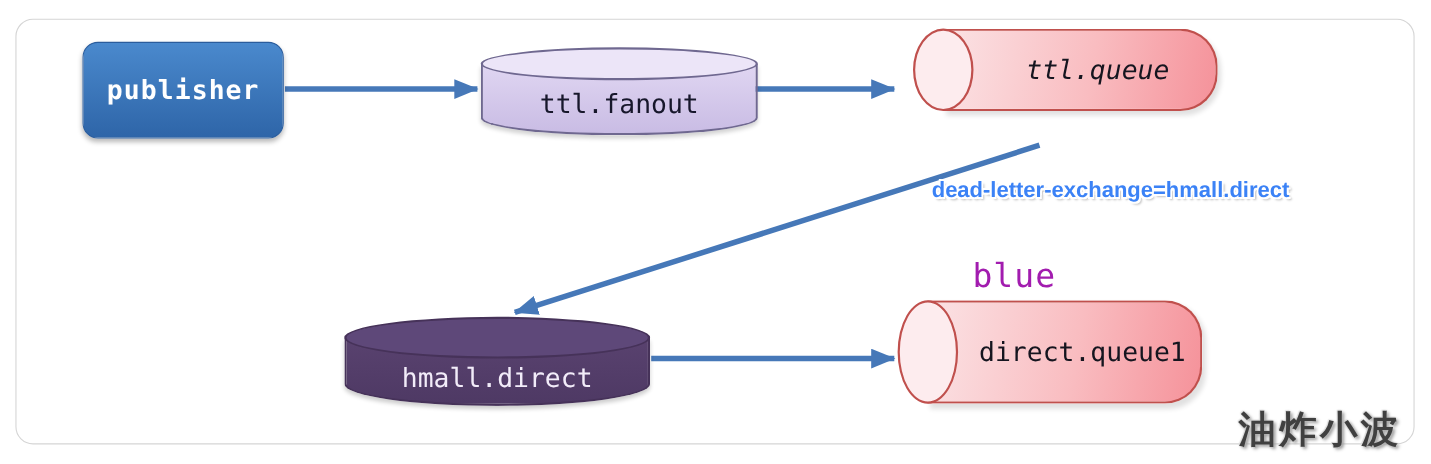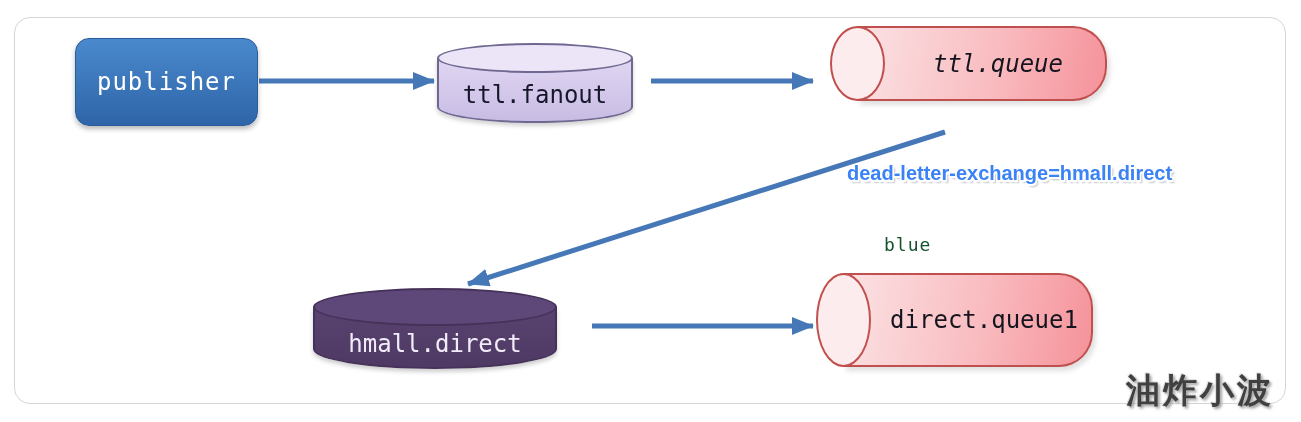--- a/index.html
+++ b/index.html
@@ -12,35 +12,35 @@
   .arrow-layer { position:absolute; left:0; top:0; width:1301px; height:422px;
                  z-index:2; pointer-events:none; }
 
   .node { position:absolute; z-index:3; }
 
   
   .publisher { left:75px; top:38px; width:183px; height:88px; border-radius:14px;
                background:linear-gradient(180deg,#4a89cd 0%,#2e65a8 100%);
                border:1px solid #2a5c9c; box-shadow:0 3px 5px rgba(0,0,0,0.28);
                display:flex; align-items:center; justify-content:center; }
-  .publisher .lbl { color:#ffffff; font-size:24px; letter-spacing:1px; }
+  .publisher .lbl { color:#ffffff; font-size:24px; letter-spacing:1px;font-weight:bold; }
 
   
   .vcyl .cap    { position:absolute; left:0; top:0; width:100%; border-radius:50%; z-index:2; }
   .vcyl .barrel { position:absolute; left:0; right:0; bottom:0; z-index:1;
                   display:flex; align-items:center; justify-content:center; }
-  .fanout { left:437px; top:43px; width:196px; height:80px; }
+  .fanout { left:437px; top:43px; width:252px; height:80px; }
   .fanout .cap    { height:30px; background:#ece5f8; border:2px solid #6f6890; }
   .fanout .barrel { top:15px; background:linear-gradient(180deg,#e0d6f2 0%,#c9bce4 100%);
                     border:2px solid #6f6890; border-top:none;
                     border-radius:0 0 50% 50% / 0 0 16px 16px;
                     box-shadow:0 3px 4px rgba(0,0,0,0.18); }
   .fanout .lbl { color:#17172b; font-size:24px; padding-top:10px; }
 
-  .hmall { left:313px; top:288px; width:244px; height:81px;text-decoration:underline; }
+  .hmall { left:313px; top:288px; width:278px; height:81px;text-decoration:underline; }
   .hmall .cap    { height:38px; background:#5e4879; border:2px solid #463259; }
   .hmall .barrel { top:19px; background:linear-gradient(180deg,#59426f 0%,#4e3964 100%);
                    border:2px solid #463259; border-top:none;
                    border-radius:0 0 50% 50% / 0 0 20px 20px;
                    box-shadow:0 3px 4px rgba(0,0,0,0.2); }
   .hmall .lbl { color:#f2ecf9; font-size:24px; padding-top:14px; }
 
   
   .hcyl .barrel { position:absolute; top:0; bottom:0; left:27px; right:0;
                   border:2px solid #c0504d; border-left:none;
@@ -54,21 +54,21 @@
   .ttlqueue { left:830px; top:26px;  width:277px; height:75px;font-style:italic; }
   .dqueue1  { left:816px; top:273px; width:277px; height:94px; }
 
   
   .dead-letter { position:absolute; left:847px; top:162px; z-index:4; white-space:nowrap;
                  font-family:"Liberation Sans", sans-serif; font-weight:bold; font-size:20px;
                  color:#3b82f6;
                  text-shadow:-1.5px -1.5px 0 #fff, 1.5px -1.5px 0 #fff,
                              -1.5px 1.5px 0 #fff, 1.5px 1.5px 0 #fff, 2.5px 3px 2px #bdbdbd; }
   .routing-key { position:absolute; left:884px; top:234px; z-index:4;
-                 font-size:18px; color:#14532d; letter-spacing:1px; }
+                 font-size:30px; color:#a21caf; letter-spacing:1px; }
   .watermark { position:absolute; left:1126px; top:368px; z-index:5; white-space:nowrap;
                font-family:"DejaVu Sans", sans-serif; font-weight:bold; font-size:34px;
                letter-spacing:3px; color:#404040;
                text-shadow:0 0 2px #c0c0c0, 2px 2px 3px #9a9a9a, -1px -1px 1px #e8e8e8; }
 </style>
 </head>
 <body>
 
 <div class="card"></div>
 

